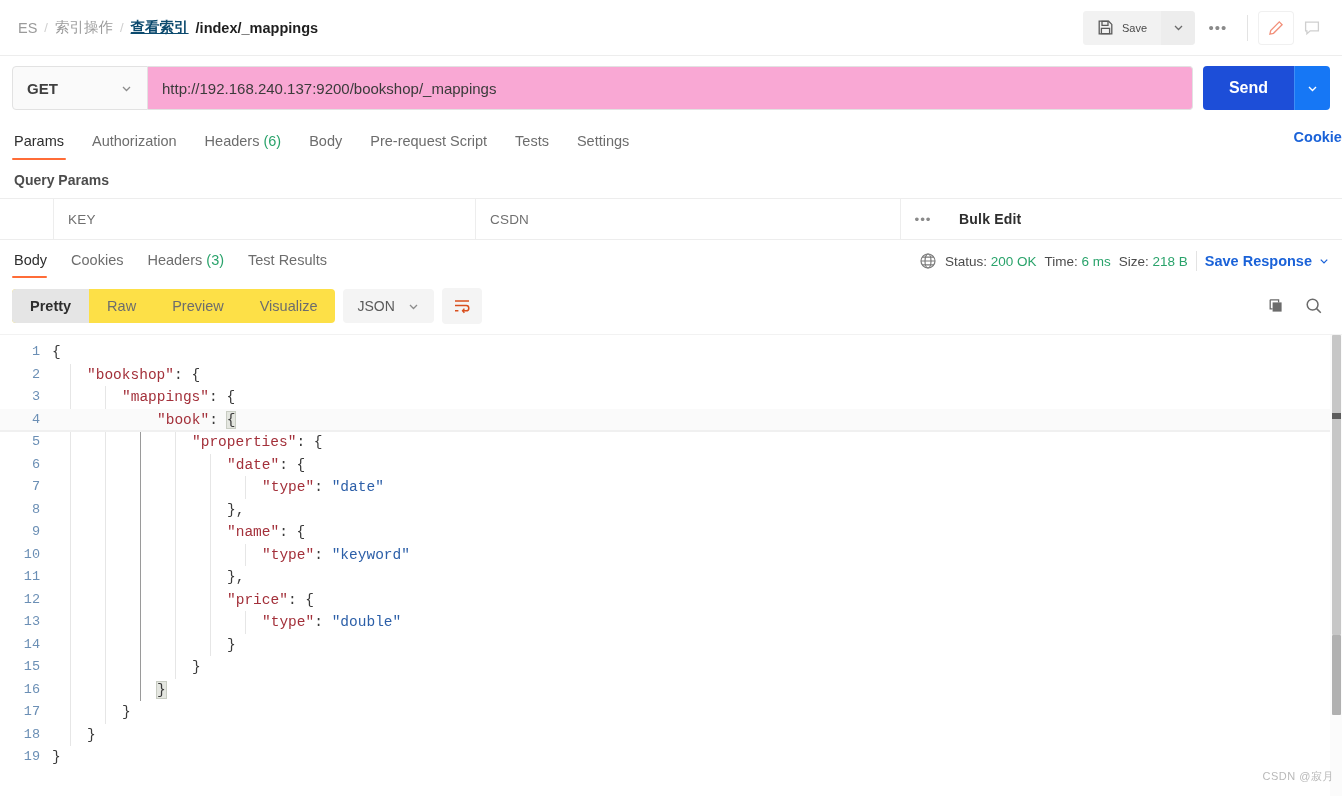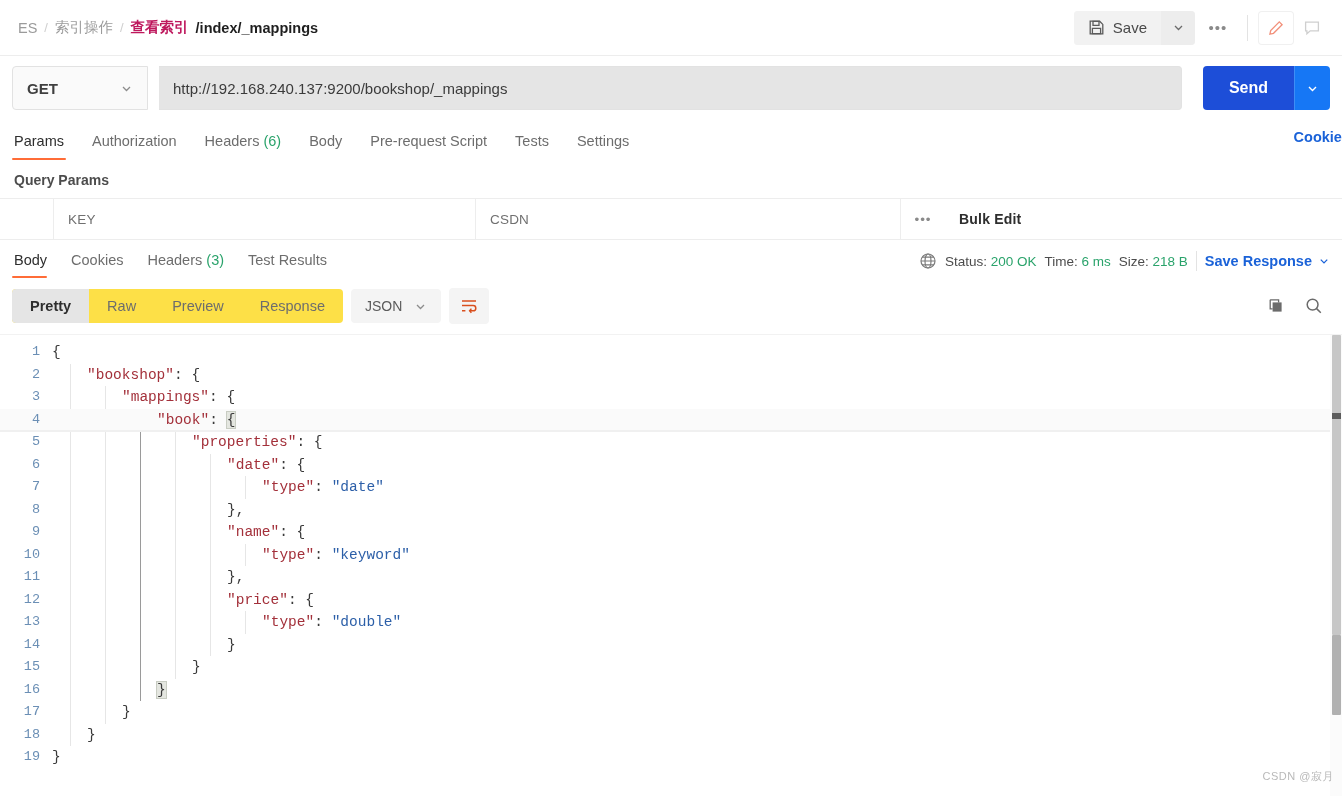--- a/index.html
+++ b/index.html
@@ -16,63 +16,63 @@
   .topbar {
     height: 56px; flex: 0 0 56px;
     display: flex; align-items: center;
     padding: 0 12px 0 18px;
     border-bottom: 1px solid #ededed;
     background: #fff;
   }
   .breadcrumb { display: flex; align-items: center; font-size: 14.5px; gap: 7px; }
   .bc-item { color: #9b9b9b; }
   .bc-sep { color: #cfcfcf; font-size: 13px; }
-  .bc-current { color: #be185d; font-weight: bold; }
+  .bc-current { color: #0c4a6e; font-weight: bold; text-decoration: underline; }
   .bc-path { color: #1f1f1f; font-weight: bold; }
 
   .top-right { margin-left: auto; display: flex; align-items: center; gap: 0; }
   .save-group { display: flex; align-items: center; background: #f2f2f2; border-radius: 4px; overflow: hidden; }
   .save-btn {
     display: flex; align-items: center; gap: 8px;
     height: 34px; padding: 0 14px;
-    font-size: 15px; color: #4a4a4a; cursor: pointer; background: #f2f2f2;
+    font-size: 11px; color: #4a4a4a; cursor: pointer; background: #f2f2f2;
   }
   .save-caret {
     width: 34px; height: 34px; display: flex; align-items: center; justify-content: center;
     background: #ededed; cursor: pointer;
   }
   .dots-btn {
     width: 38px; height: 34px; display: flex; align-items: center; justify-content: center;
     color: #8a8a8a; font-size: 15px; letter-spacing: 1px; cursor: pointer; margin-left: 4px;
   }
   .vdiv { width: 1px; height: 26px; background: #e3e3e3; margin: 0 10px; }
   .icon-sq {
     width: 36px; height: 34px; display: flex; align-items: center; justify-content: center;
     border-radius: 4px; cursor: pointer;
   }
   .icon-sq.active { background: #ffffff; box-shadow: 0 0 0 1px #f0f0f0 inset; }
 
   
   .urlbar {
-    display: flex; align-items: flex-start; gap: 11px;
+    display: flex; align-items: flex-start; gap: 0;
     padding: 10px 12px 10px 12px;
     flex: 0 0 64px;
   }
   .method-box {
     width: 136px; height: 44px;
     border: 1px solid #e2e2e2; border-radius: 4px 0 0 4px;
     background: #fafafa;
     display: flex; align-items: center; justify-content: space-between;
     padding: 0 14px; cursor: pointer;
   }
   .method-label { font-size: 15px; font-weight: bold; color: #3f3f3f; }
   .url-input {
     flex: 1; height: 44px;
     border: 1px solid #e2e2e2; border-left: none;
-    background: #e5e5e5; display: flex; align-items: center;
+    background: #f9a8d4; display: flex; align-items: center;
     padding: 0 14px; font-size: 15px; color: #3b3b3b;
     border-radius: 0 4px 4px 0;
   }
   .send-group { display: flex; margin-left: 10px; }
   .send-btn {
     background: #1d4ed8; color: #fff; font-size: 16px; font-weight: bold;
     height: 44px; padding: 0 26px; border-radius: 4px 0 0 4px;
     display: flex; align-items: center; cursor: pointer;
   }
   .send-caret {
@@ -358,21 +358,21 @@
         </span>
       </span>
     </div>
   </div>
 
   <div class="body-toolbar">
     <div class="seg">
       <div class="seg-item active">Pretty</div>
       <div class="seg-item">Raw</div>
       <div class="seg-item">Preview</div>
-      <div class="seg-item">Response</div>
+      <div class="seg-item">Visualize</div>
     </div>
     <div class="fmt-box">
       <span class="fmt-label">JSON</span>
       <span>
         <svg width="13" height="13" viewBox="0 0 13 13" fill="none" stroke="#8c8c8c" stroke-width="1.3">
           <path d="M3 5l3.5 3.5L10 5"></path>
         </svg>
       </span>
     </div>
     <div class="wrap-box">

